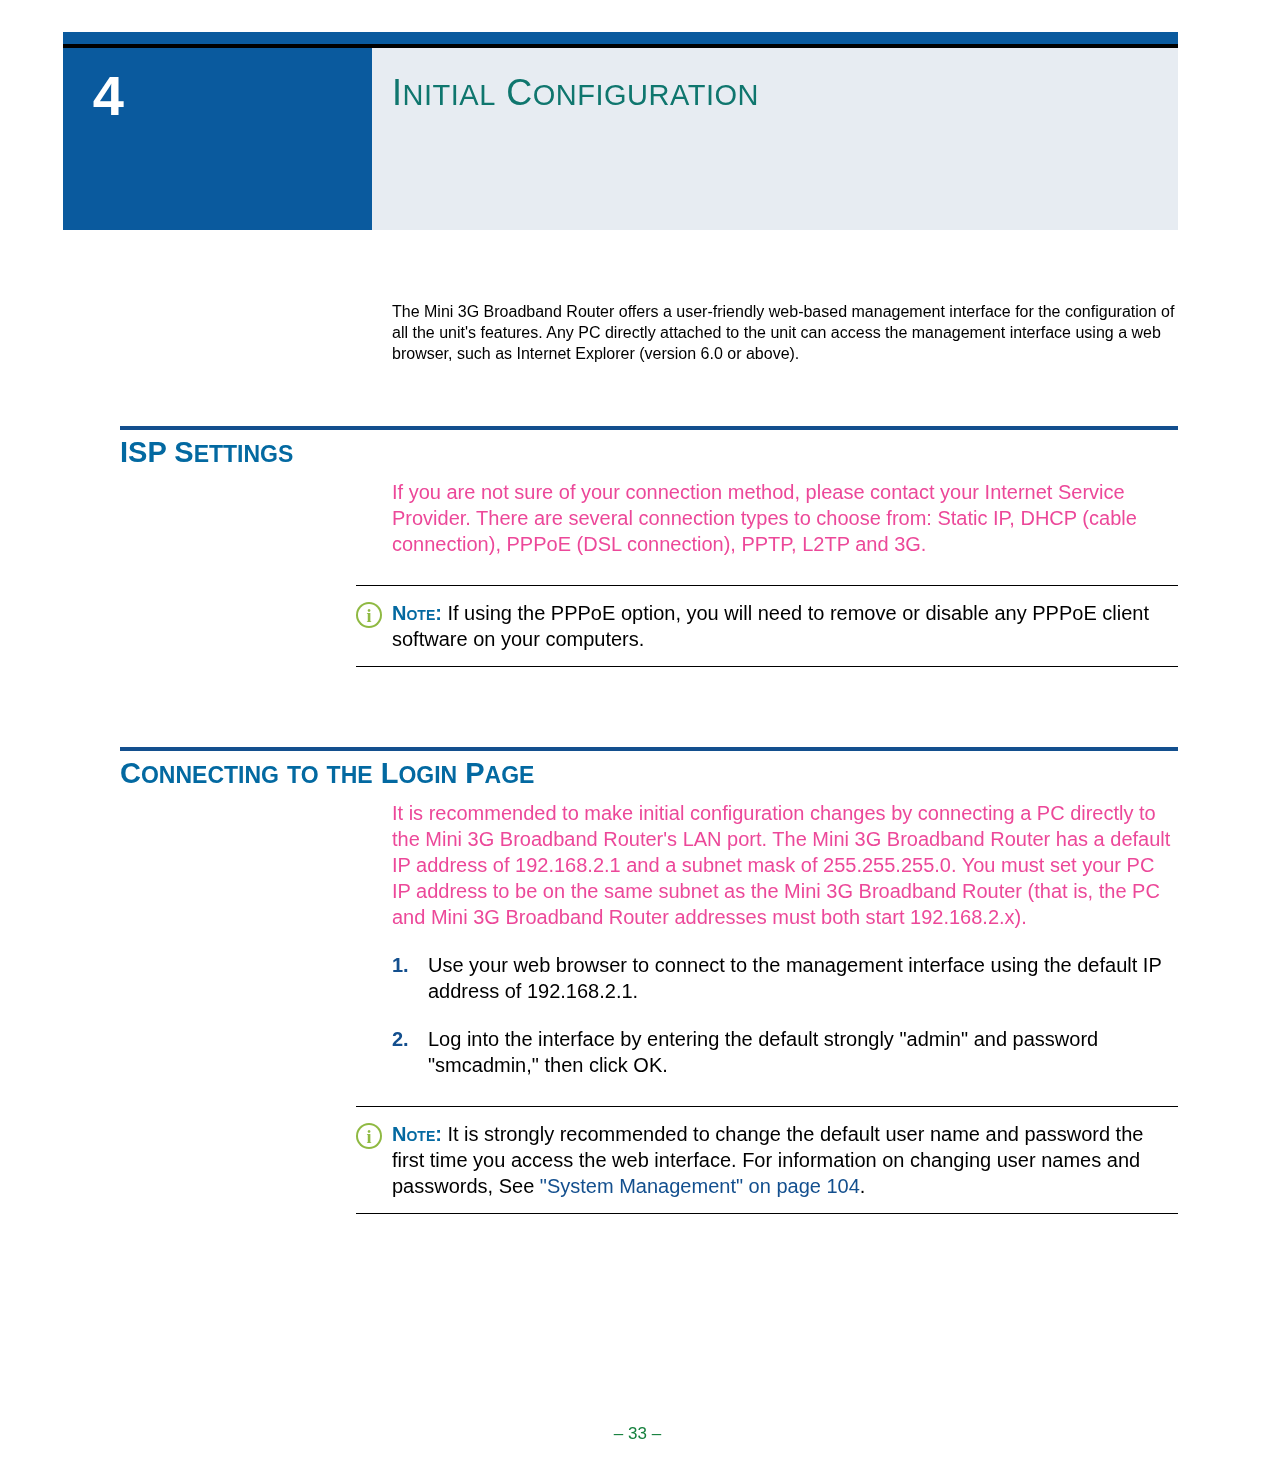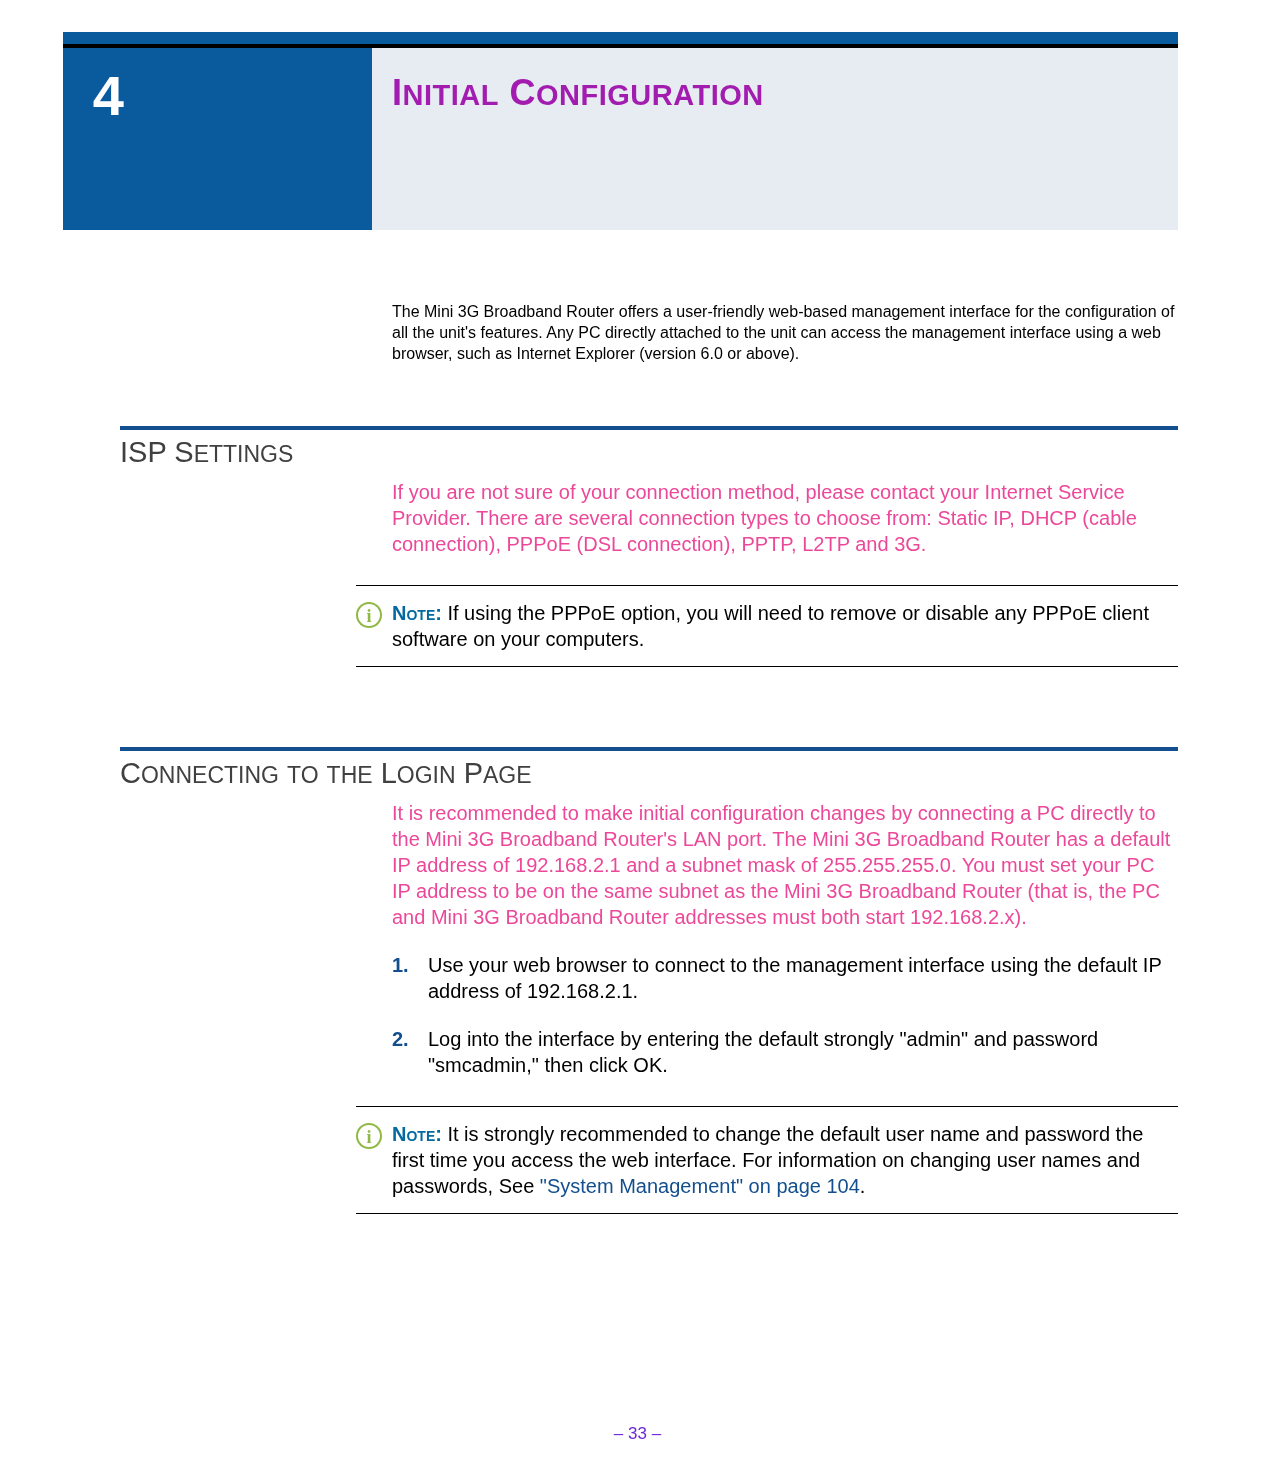--- a/index.html
+++ b/index.html
@@ -35,23 +35,23 @@
       text-align: right;
       padding: 15px 248px 0 0;
     }
     .chapter-title-box {
       flex: 1;
       height: 182px;
       background: #e7ecf2;
       padding: 24px 0 0 20px;
     }
     .chapter-title {
-      color: #a21caf;
+      color: #0f766e;
       font-size: 36px;
-      font-weight: bold;
+      font-weight: normal;
       letter-spacing: 0.5px;
     }
     .chapter-title .caps {
       font-size: 36px;
     }
     .chapter-title .small {
       font-size: 29px;
     }
     .content-area {
       margin: 72px 97px 0 120px;
@@ -60,22 +60,22 @@
       margin-left: 272px;
       font-size: 16px;
       color: #000;
       line-height: 1.3;
     }
     .section-divider {
       margin-top: 62px;
       border-top: 4px solid #134f8e;
     }
     .section-heading {
-      color: #404040;
-      font-weight: normal;
+      color: #0369a1;
+      font-weight: bold;
       margin-top: 6px;
       padding-bottom: 10px;
     }
     .section-heading .big {
       font-size: 29px;
     }
     .section-heading .small {
       font-size: 23px;
     }
     .section-body {
@@ -133,21 +133,21 @@
     .link-text {
       color: #134f8e;
     }
     .page-footer {
       position: absolute;
       bottom: 30px;
       left: 0;
       right: 0;
       text-align: center;
       font-size: 17px;
-      color: #6d28d9;
+      color: #15803d;
     }
     .info-icon-circle-outer {
       fill: #8fb942;
     }
     .info-icon-circle-inner {
       fill: #fff;
     }
     .info-icon-i {
       fill: #8fb942;
       font-family: Georgia, serif;

